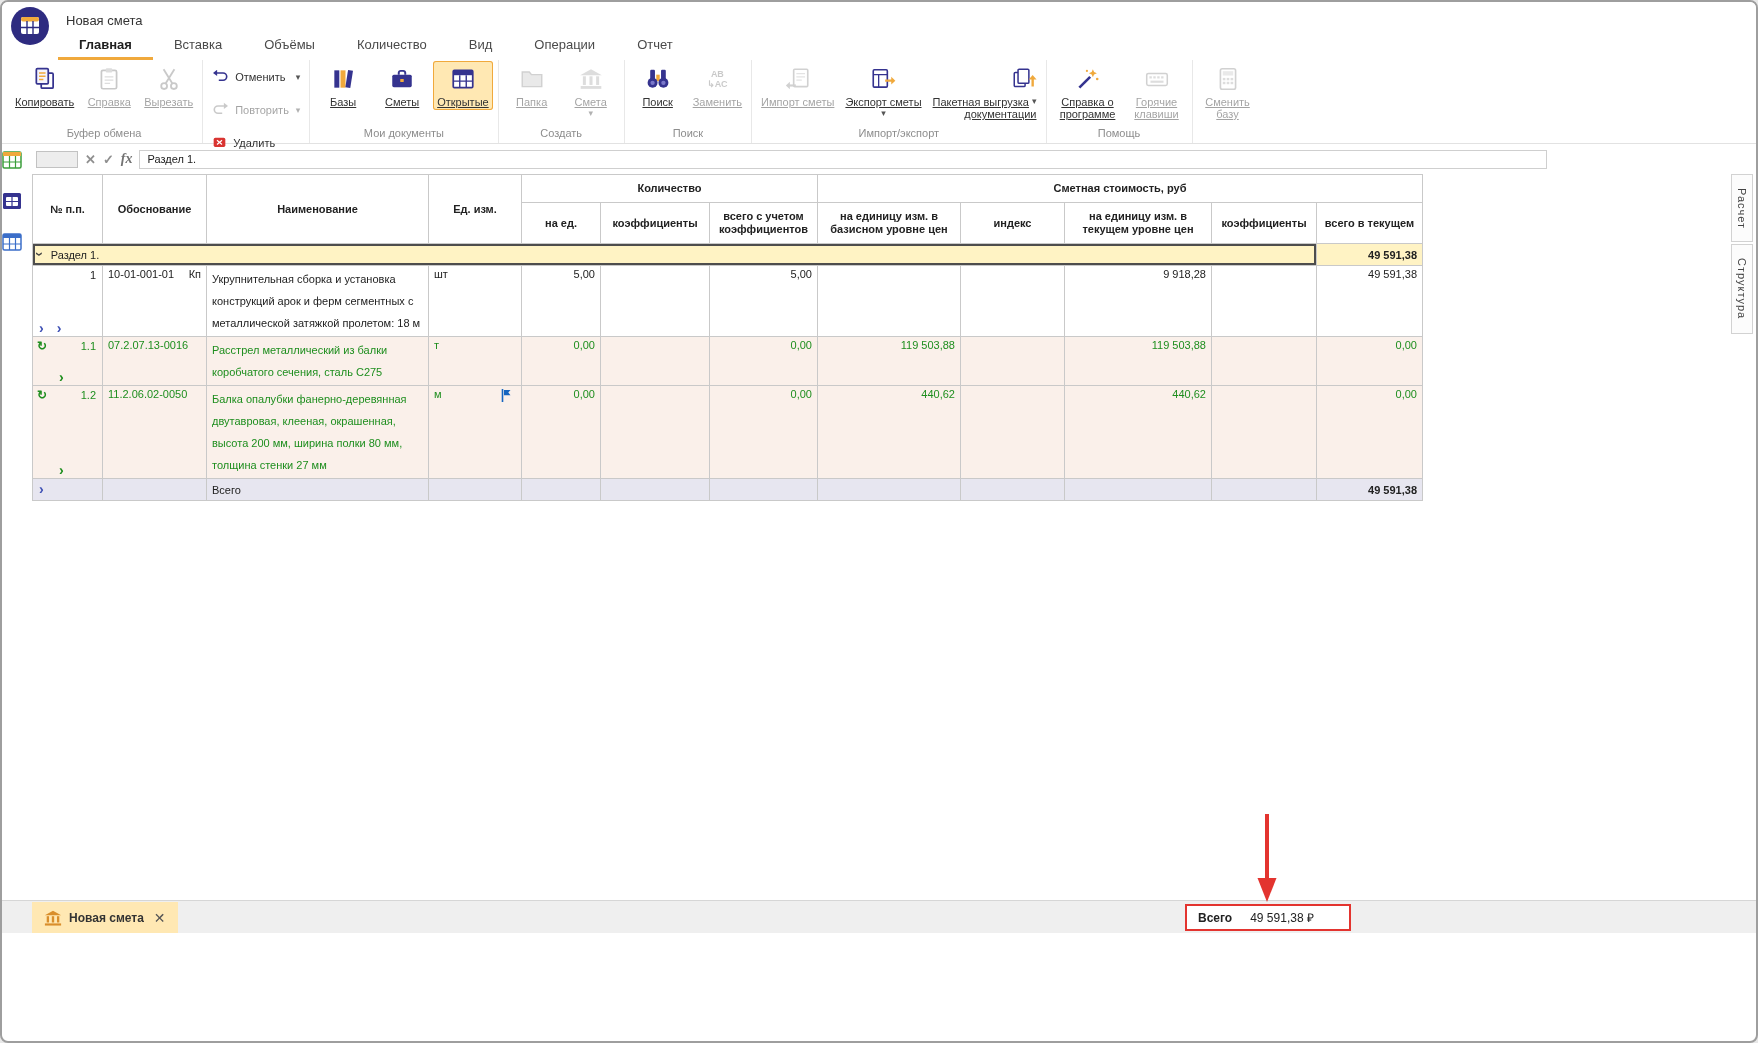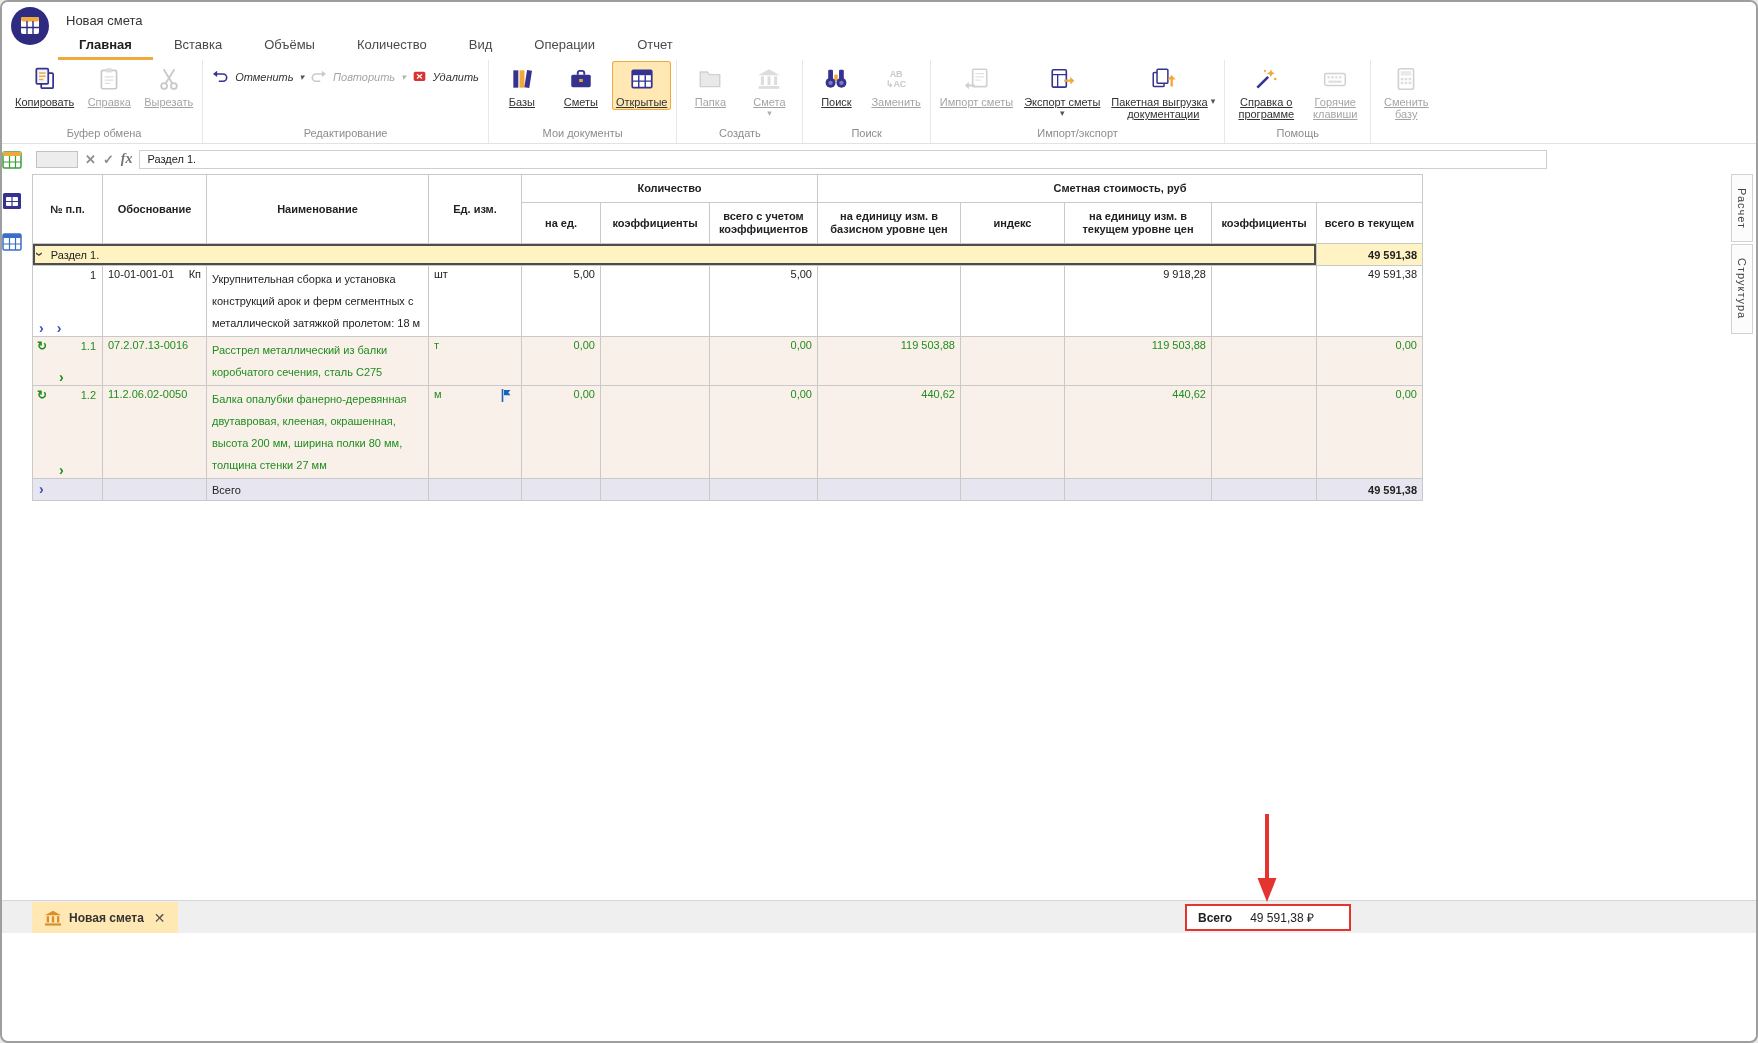--- a/index.html
+++ b/index.html
@@ -24,21 +24,21 @@
   .rbtns { flex:1; display:flex; align-items:flex-start; gap:3px; }
   .rbtn { display:flex; flex-direction:column; align-items:center; text-align:center; padding:3px 4px 2px; border-radius:3px; cursor:pointer; min-width:56px; }
   .rbtn .ricon { height:30px; display:flex; align-items:center; justify-content:center; }
   .rlabel { font-size:11px; line-height:12px; color:#333; margin-top:2px; white-space:nowrap;text-decoration:underline; }
   .rlabel.wrap { white-space:normal; width:64px; }
   .rlabel.wrap.narrow { width:52px; }
   .rbtn.active-btn { background:#ffe8b3; box-shadow: inset 0 0 0 1px #f0a93c; }
   .rbtn.disabled, .sbtn.disabled { opacity:.45; filter:grayscale(1); }
   .rgl { font-size:11px; color:#8d8d8d; text-align:center; padding:4px 2px 4px; }
   .caret { font-size:9px; color:#555; line-height:10px; }
-  .editcol { display:flex; flex-direction:row; gap:6px; padding:8px 4px 0; min-width:96px;font-style:italic; }
+  .editcol { display:flex; flex-direction:column; gap:18px; padding:8px 4px 0; min-width:96px; }
   .sbtn { display:flex; align-items:center; gap:6px; font-size:11px; color:#333; cursor:pointer; }
   .sbtn .caret { margin-left:auto; }
   .batch-l1 { display:flex; align-items:center; gap:3px; justify-content:center; }
   .replace-glyph { display:flex; flex-direction:column; font-size:9px; font-weight:700; color:#8a8a8a; line-height:10px; }
 
   
   .formulabar { position:absolute; top:142px; left:34px; height:30px; display:flex; align-items:center; gap:7px; }
   .name-box { width:42px; height:17px; background:#ededed; border:1px solid #c2c2c2; }
   .fb-icon { color:#8f8f8f; font-size:13px; font-weight:700; cursor:pointer; }
   .fx { font-family:"Liberation Serif", serif; font-style:italic; font-weight:700; font-size:14px; color:#737373; cursor:pointer; }
@@ -301,21 +301,21 @@
             <svg viewBox="0 0 24 24" width="26" height="26">
                 <rect x="3" y="3.5" width="13" height="16" rx="1" fill="#fff" stroke="#35338f" stroke-width="1.5"></rect>
                 <path d="M3 8h13M8 8v11.5" stroke="#35338f" stroke-width="1.2"></path>
                 <path d="M14 13.5h7" stroke="#f0a93c" stroke-width="2.2"></path>
                 <polygon points="19.6,10 19.6,17 23.4,13.5" fill="#f0a93c"></polygon>
               </svg>
           </span>
           <span class="rlabel">Экспорт сметы</span>
           <span class="caret">▾</span>
         </div>
-        <div class="rbtn" style="min-width:110px;">
+        <div class="rbtn" style="min-width:110px;align-items:flex-end;">
           <span class="ricon">
             <svg viewBox="0 0 24 24" width="26" height="26">
                 <rect x="3" y="6" width="10" height="13" rx="1" fill="#fff" stroke="#35338f" stroke-width="1.4"></rect>
                 <rect x="6.5" y="3" width="10" height="13" rx="1" fill="#fff" stroke="#35338f" stroke-width="1.4"></rect>
                 <path d="M20 19v-7.5" stroke="#f0a93c" stroke-width="2.2"></path>
                 <polygon points="16.4,12.5 23.6,12.5 20,8.2" fill="#f0a93c"></polygon>
               </svg>
           </span>
           <span class="batch-l1">
             <span class="rlabel">Пакетная выгрузка</span>

